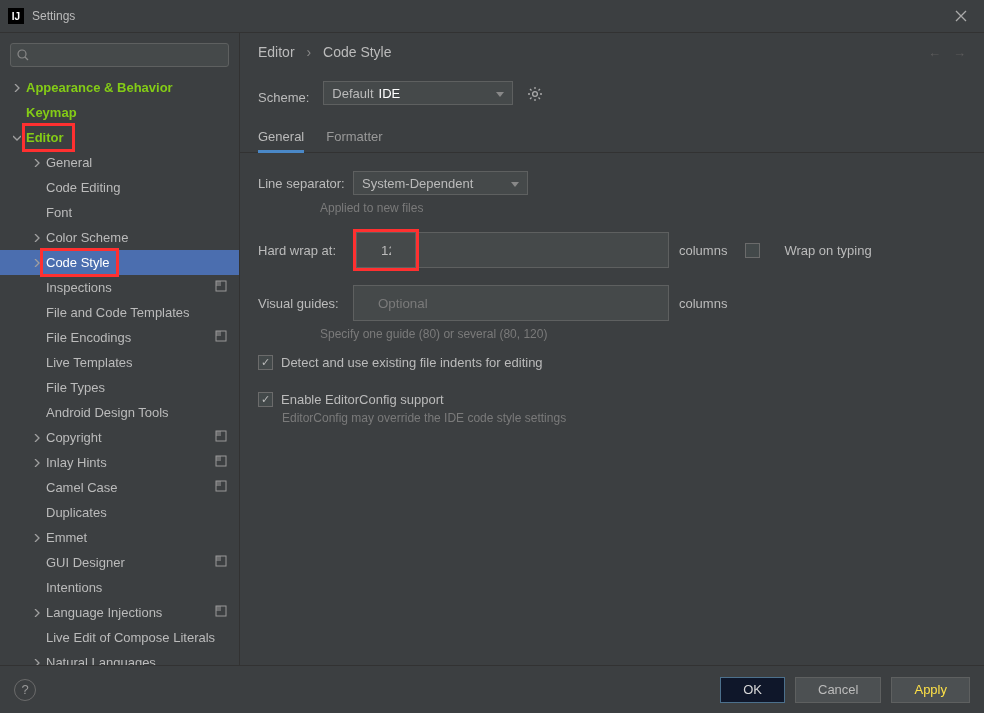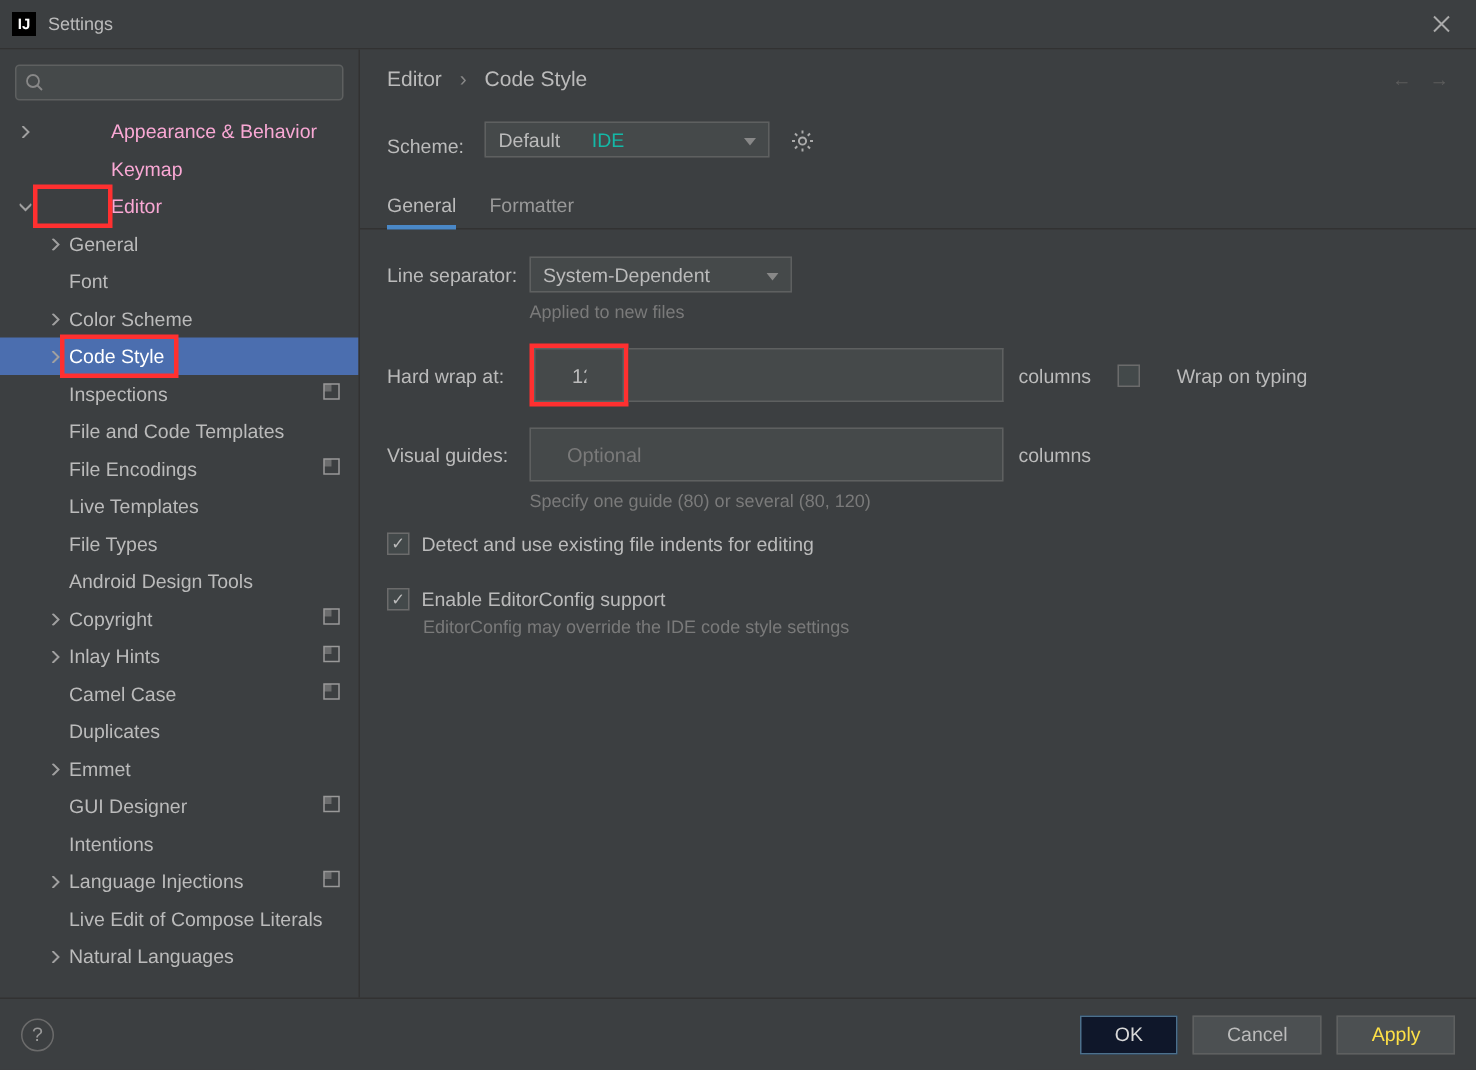--- a/index.html
+++ b/index.html
@@ -93,21 +93,21 @@
 }
 .tree-item .arrow {
   width: 14px;
   display: inline-flex;
   justify-content: center;
   margin-right: 2px;
   color: #a0a0a0;
 }
 .tree-item .arrow.none { visibility: hidden; }
 .tree-item .label { flex: 1; white-space: nowrap; }
-.tree-item.bold .label { font-weight: normal; color: #f9a8d4; margin-left: 48px; }
+.tree-item.bold .label { font-weight: bold; color: #84cc16; }
 .tree-item .modified-icon {
   width: 16px;
   color: #999;
 }
 .tree-item .hl-red {
   position: absolute;
   border: 3px solid #ff3030;
   top: -2px;
   bottom: -2px;
   pointer-events: none;
@@ -140,21 +140,21 @@
   width: 190px;
   height: 24px;
   background: #45494a;
   border: 1px solid #5e6060;
   display: flex;
   align-items: center;
   padding: 0 8px;
   cursor: pointer;
 }
 .dropdown .dd-main { color: #bbbbbb; }
-.dropdown .dd-sub { color: #14b8a6; margin-left: 21px; }
+.dropdown .dd-sub { color: #ffffff; margin-left: 5px; }
 .dropdown .dd-arrow { margin-left: auto; }
 .tab-row {
   display: flex;
   padding: 0 18px;
   gap: 22px;
   border-bottom: 1px solid #323232;
 }
 .tab {
   padding: 6px 0;
   cursor: pointer;
@@ -173,21 +173,21 @@
   align-items: center;
   margin-bottom: 6px;
 }
 .form-label {
   width: 95px;
   color: #bbbbbb;
 }
 .form-sub {
   font-size: 12px;
   color: #7a7a7a;
-  margin-left: 95px;
+  margin-left: 62px;
   margin-bottom: 14px;
 }
 .dd-small {
   width: 175px;
   height: 24px;
   background: #45494a;
   border: 1px solid #5e6060;
   display: flex;
   align-items: center;
   padding: 0 8px;
@@ -319,20 +319,24 @@
         <div class="tree-item level1">
           <span class="arrow">
             <svg width="8" height="8" viewBox="0 0 8 8">
               <path d="M2 0 L6 4 L2 8" fill="none" stroke="currentColor" stroke-width="1.3"></path>
             </svg>
           </span>
           <span class="label">General</span>
         </div>
         <div class="tree-item level1">
           <span class="arrow none"></span>
+          <span class="label">Code Editing</span>
+        </div>
+        <div class="tree-item level1">
+          <span class="arrow none"></span>
           <span class="label">Font</span>
         </div>
         <div class="tree-item level1">
           <span class="arrow">
             <svg width="8" height="8" viewBox="0 0 8 8">
               <path d="M2 0 L6 4 L2 8" fill="none" stroke="currentColor" stroke-width="1.3"></path>
             </svg>
           </span>
           <span class="label">Color Scheme</span>
         </div>

